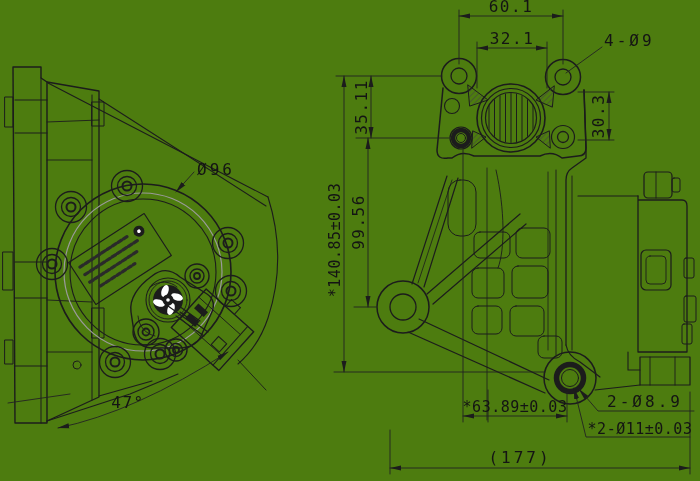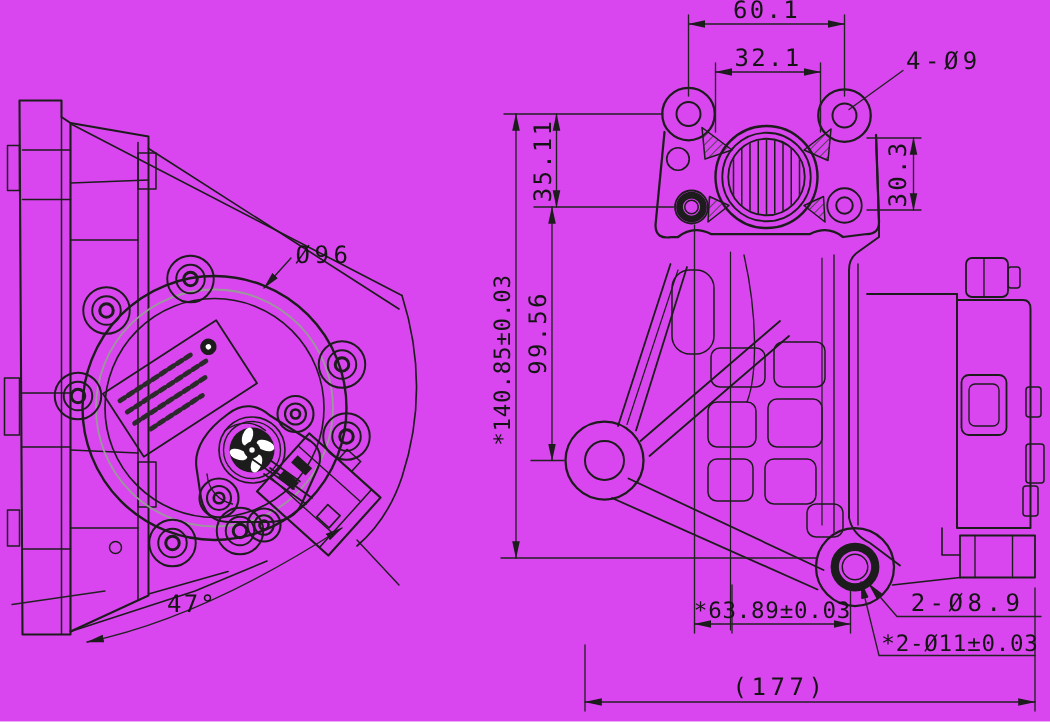--- a/index.html
+++ b/index.html
@@ -1,16 +1,16 @@
 <!DOCTYPE html>
 <html><head>
 <meta charset="utf-8">
 <style>
   html,body{margin:0;padding:0;background:#ffffff;}
-  .canvas{position:relative;width:700px;height:481px;background:#d946ef;overflow:hidden;
+  .canvas{position:relative;width:700px;height:481px;background:#4d7c0f;overflow:hidden;
           font-family:"DejaVu Sans Mono","Liberation Mono",monospace;}
   svg{display:block}
   text{fill:#141414;font-family:"DejaVu Sans Mono","Liberation Mono",monospace;}
   .dimtxt{font-size:16px;letter-spacing:1.5px;}
   .dimtxt-sm{font-size:15px;letter-spacing:0.5px;}
   .dimtxt-wide{font-size:16px;letter-spacing:3px;}
 </style>
 </head>
 <body>
 

